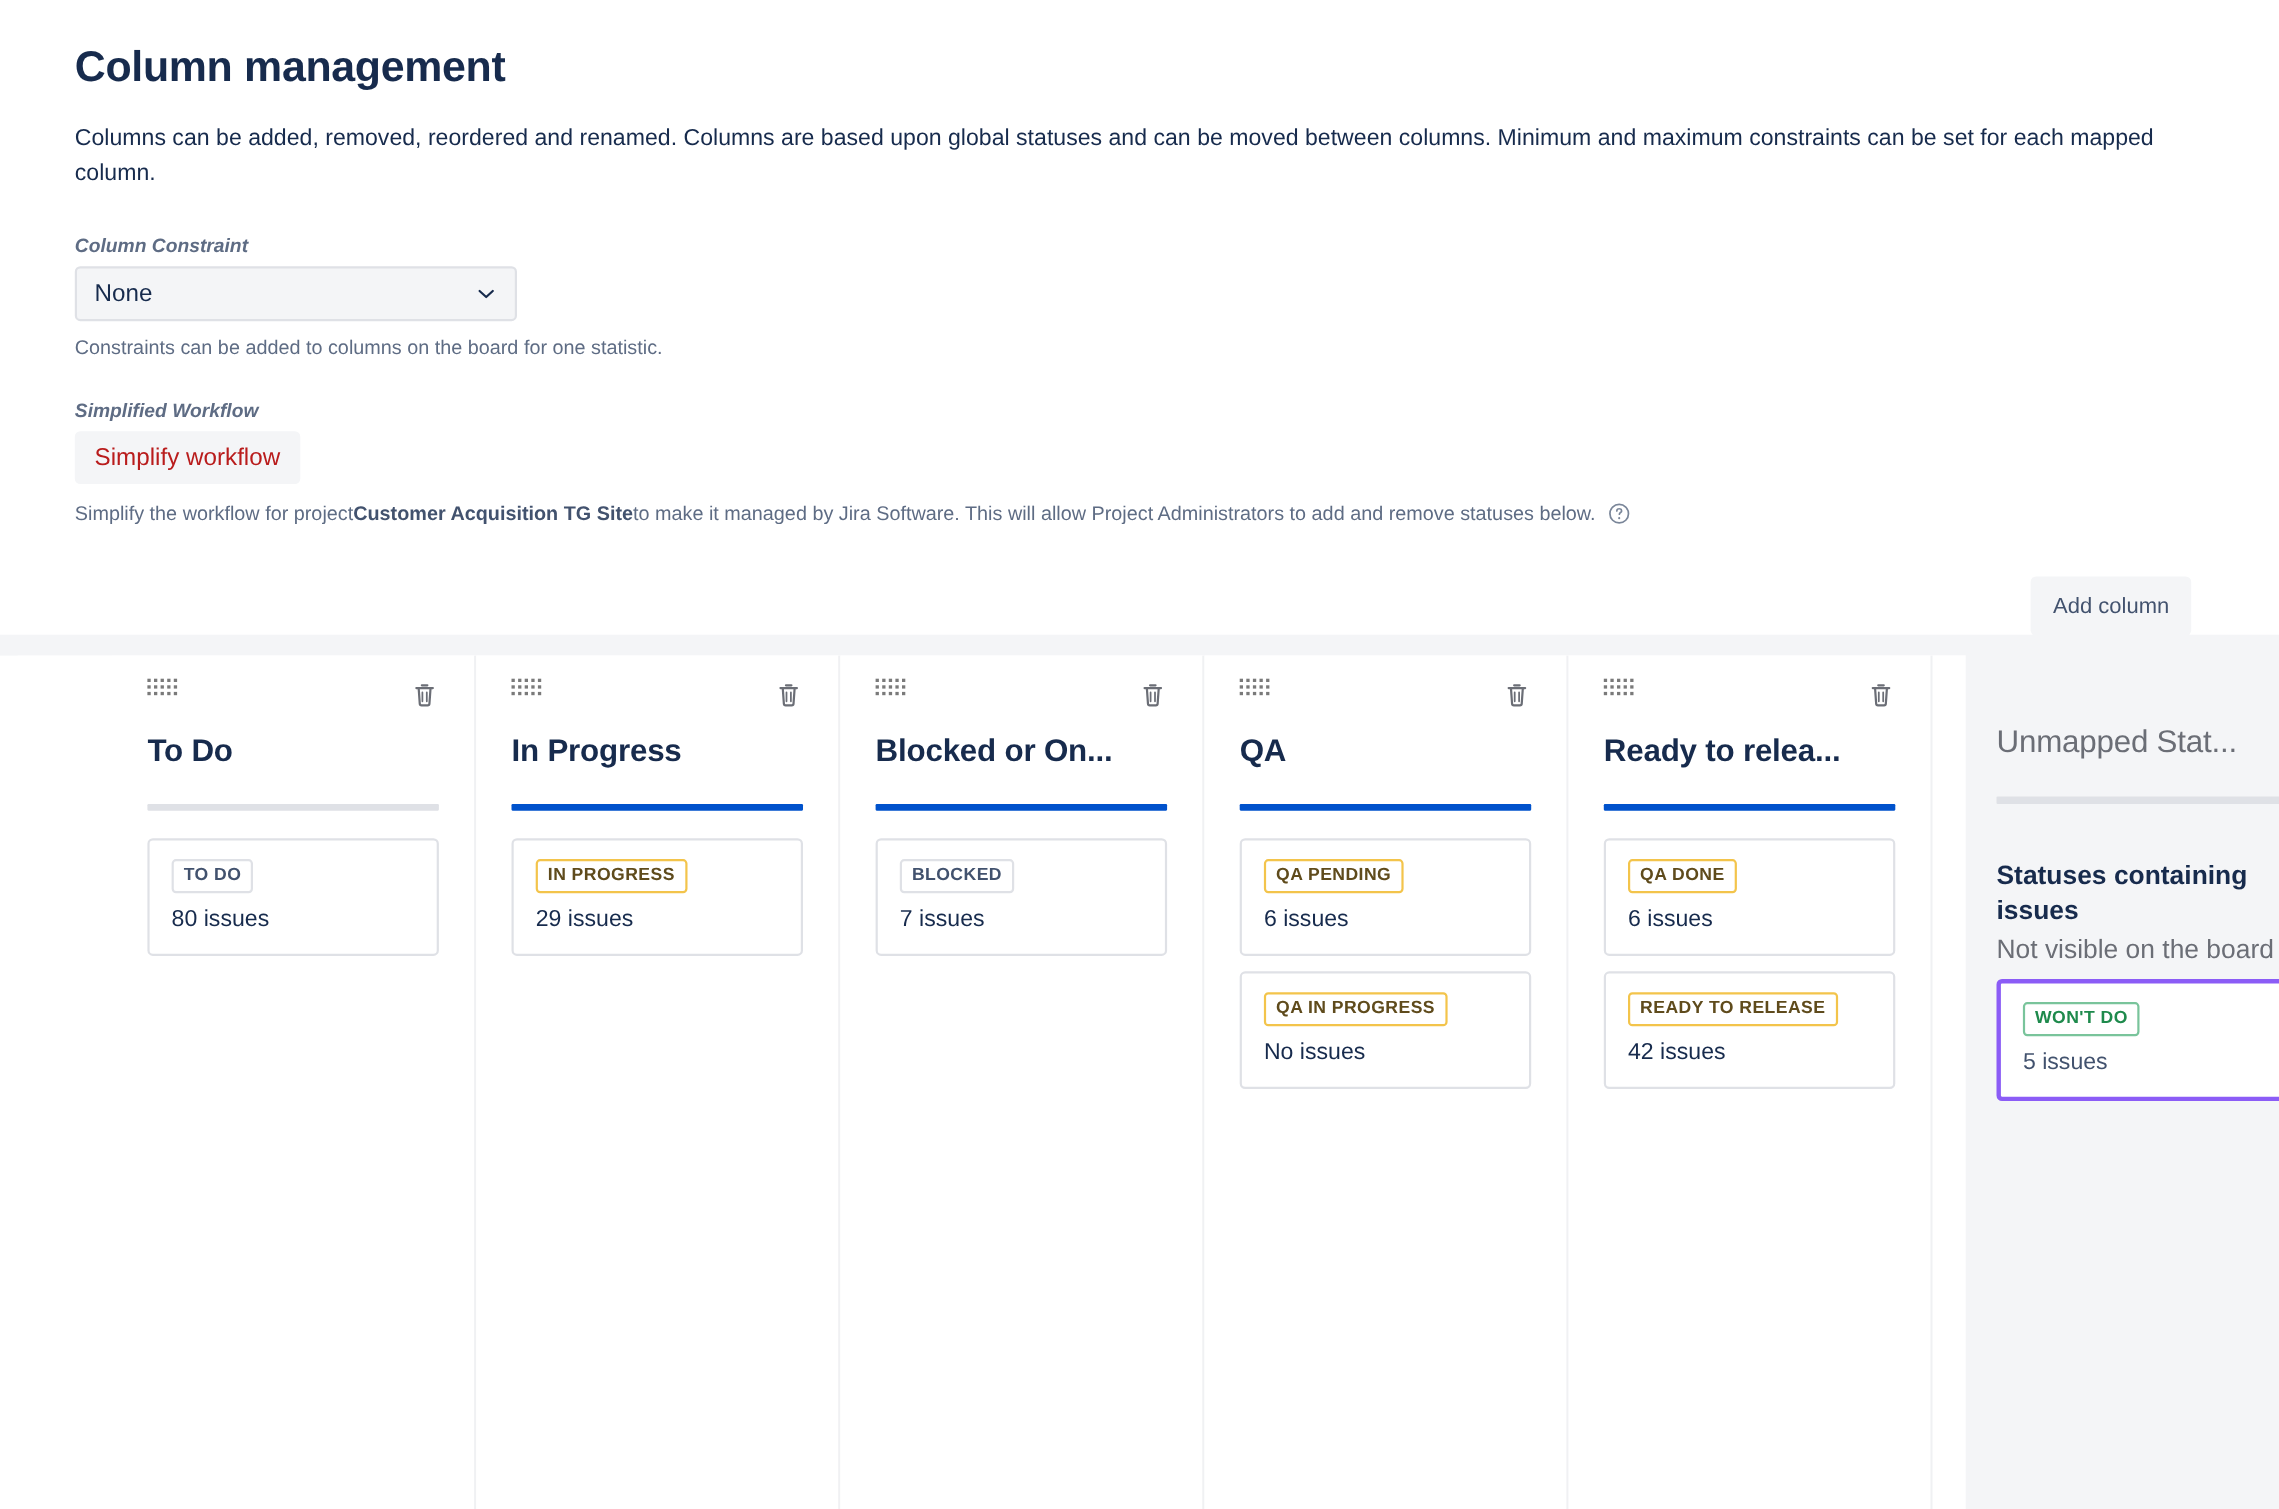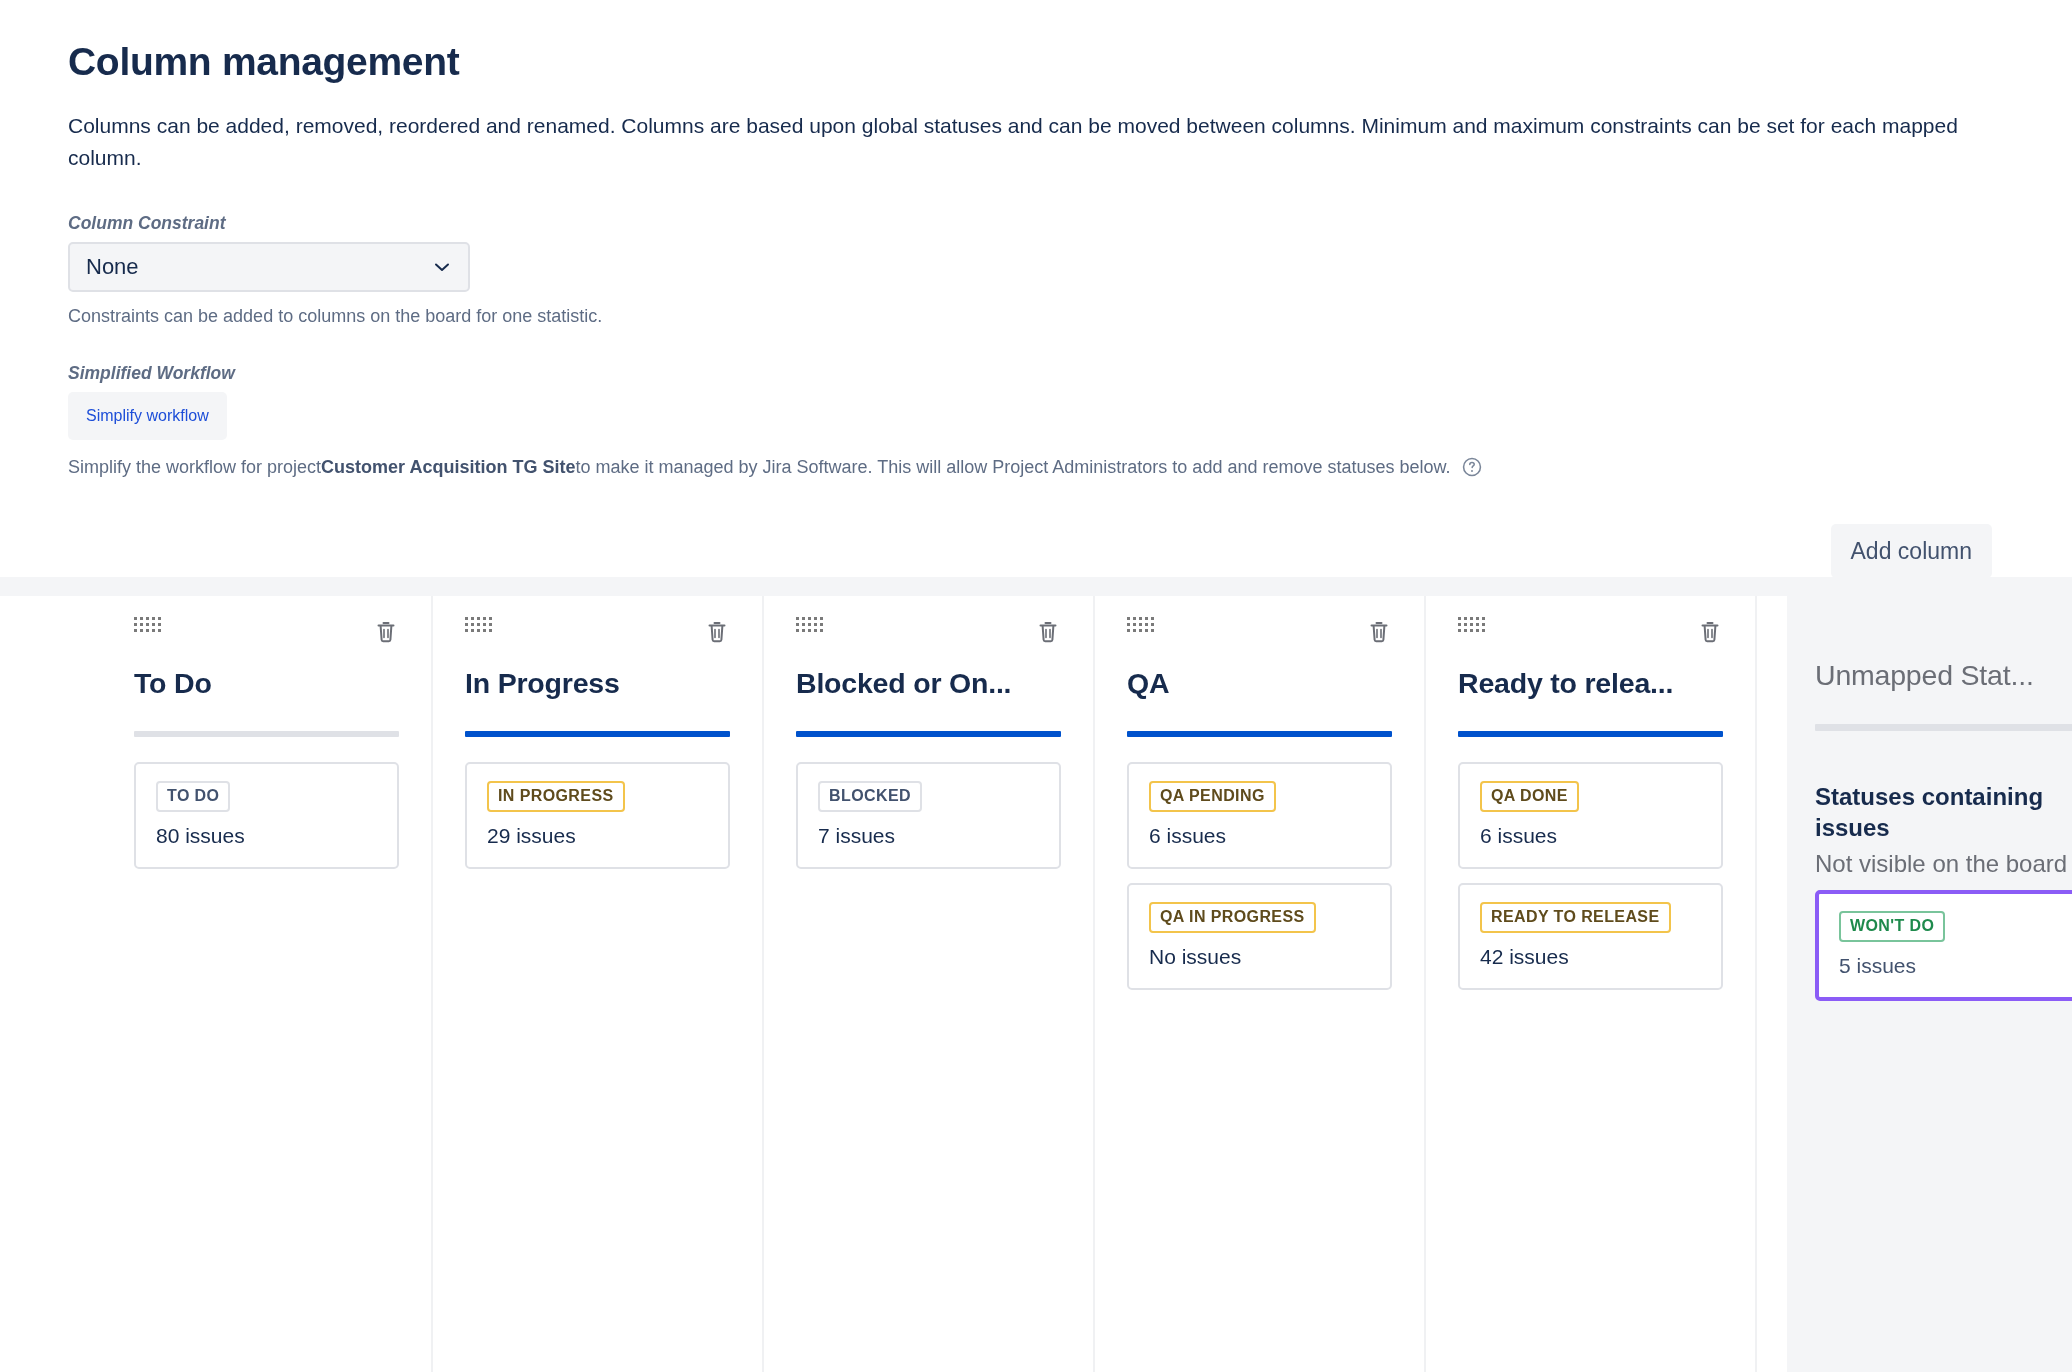--- a/index.html
+++ b/index.html
@@ -83,23 +83,23 @@
     margin: 0 0 34px 0;
   }
 
   .btn {
     display: inline-flex;
     align-items: center;
     justify-content: center;
     background: #F4F5F7;
     border: none;
     border-radius: 5px;
-    color: #1d4ed8;
+    color: #b91c1c;
     font-family: "Liberation Sans", sans-serif;
-    font-size: 16px;
+    font-size: 22px;
     font-weight: 500;
     cursor: pointer;
   }
   .btn-simplify {
     height: 48px;
     padding: 0 18px;
     margin-bottom: 14px;
   }
 
   .workflow-note {
@@ -120,21 +120,21 @@
   }
 
   .addcol-row {
     display: flex;
     justify-content: flex-end;
     padding: 44px 40px 0 0;
   }
   .btn-addcol {
     height: 54px;
     padding: 0 20px;
-    font-size: 23px;
+    font-size: 20px;
     color: #42526E;
   }
 
   
   .board-strip {
     position: absolute;
     left: 0;
     top: 577px;
     width: 2072px;
     height: 19px;

